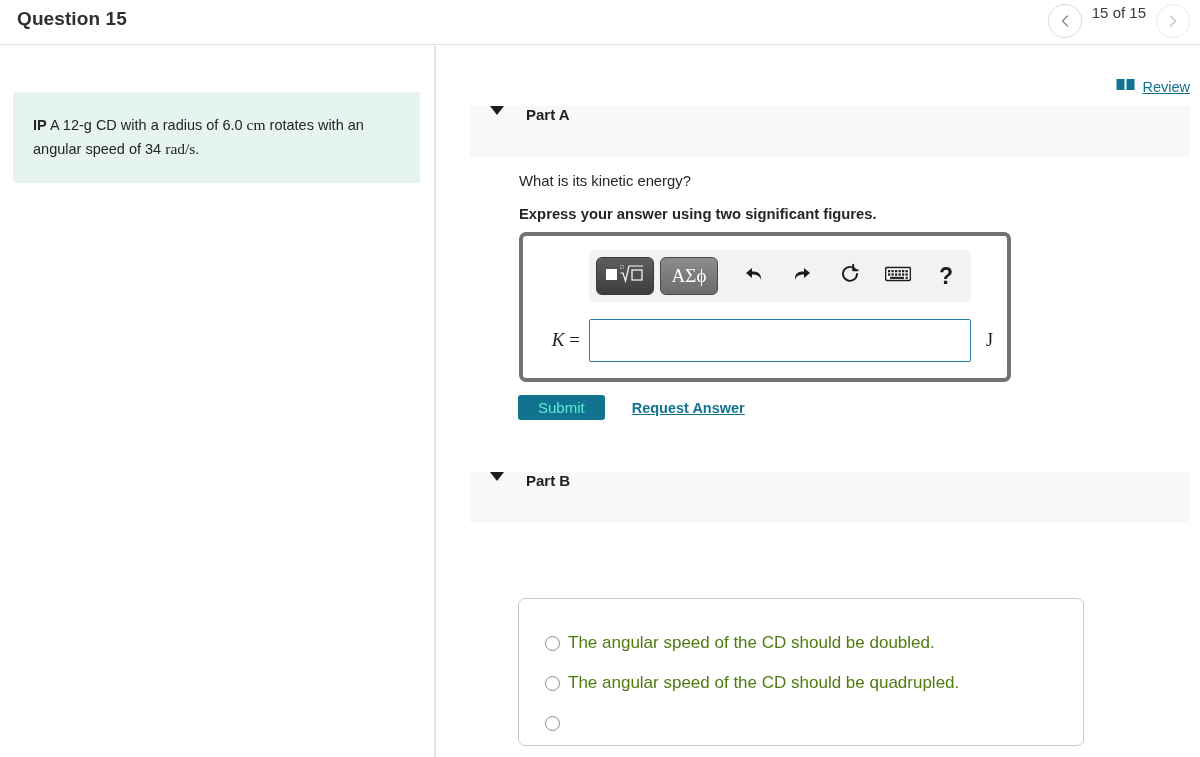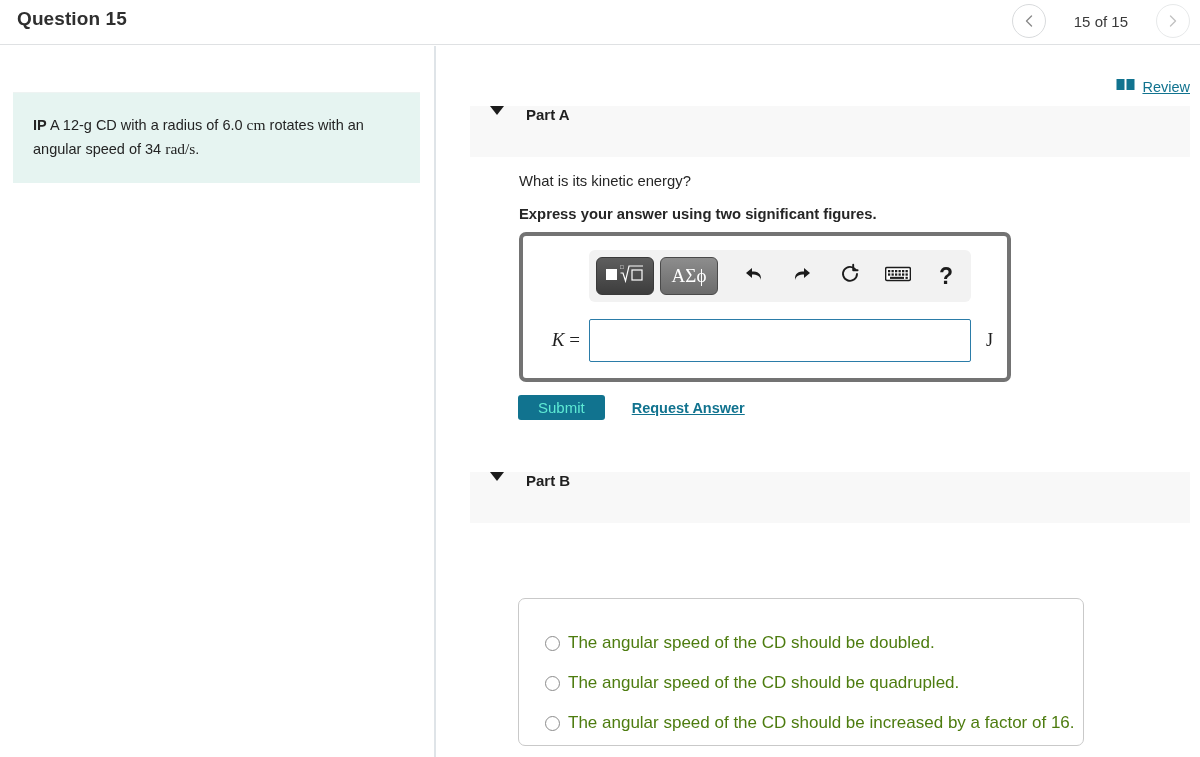--- a/index.html
+++ b/index.html
@@ -18,21 +18,21 @@
     position: absolute; left: 0; top: 0; width: 1200px; height: 45px;
     border-bottom: 1px solid #dfe1e3; background: #fff; padding-left: 36px;
   }
   .q-title {
     position: absolute; left: 17px; top: 8px;
     font-size: 19px; font-weight: bold; color: #2f2f2f;
     letter-spacing: .1px;
   }
   .nav-wrap {
     position: absolute; right: 10px; top: 4px;
-    display: flex; align-items: center; gap: 28px;
+    display: flex; align-items: flex-start; gap: 10px;
   }
   .nav-btn {
     width: 34px; height: 34px; border-radius: 50%;
     border: 1px solid #d9dbdd; background: #fff;
     display: flex; align-items: center; justify-content: center;
     cursor: pointer;
   }
   .nav-btn.next { border-color: #e7e9ea; }
   .nav-btn svg { display: block; }
   .nav-count { font-size: 15px; color: #3a3a3a; }
@@ -307,18 +307,17 @@
       <div class="opt-row">
         <span class="radio"></span>
         <span class="opt-label">The angular speed of the CD should be doubled.</span>
       </div>
       <div class="opt-row">
         <span class="radio"></span>
         <span class="opt-label">The angular speed of the CD should be quadrupled.</span>
       </div>
       <div class="opt-row">
         <span class="radio"></span>
-        <span class="opt-label">The angular speed of the CD should be increased by a factor of 16.</span>
       </div>
     </div>
 
   </div>
 </div>
 
 </body></html>

